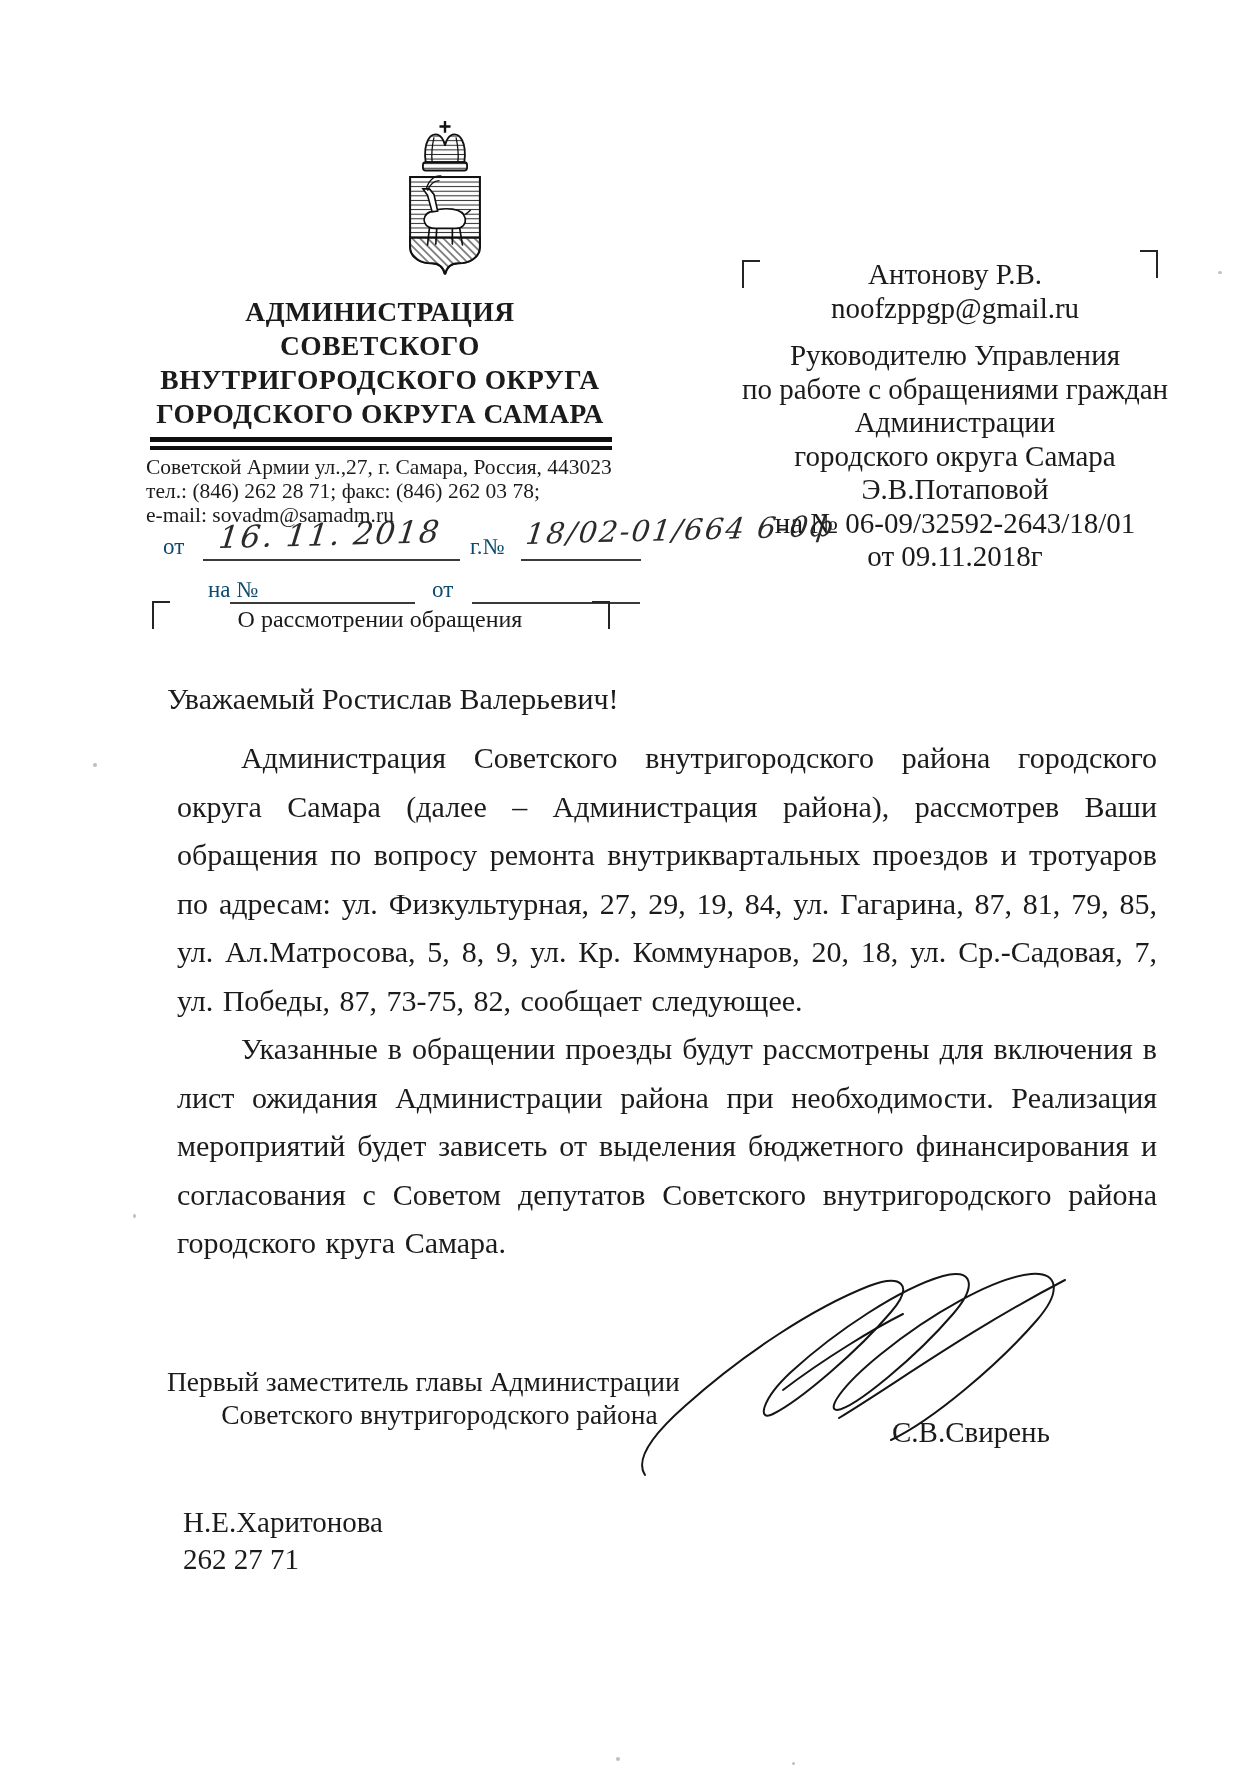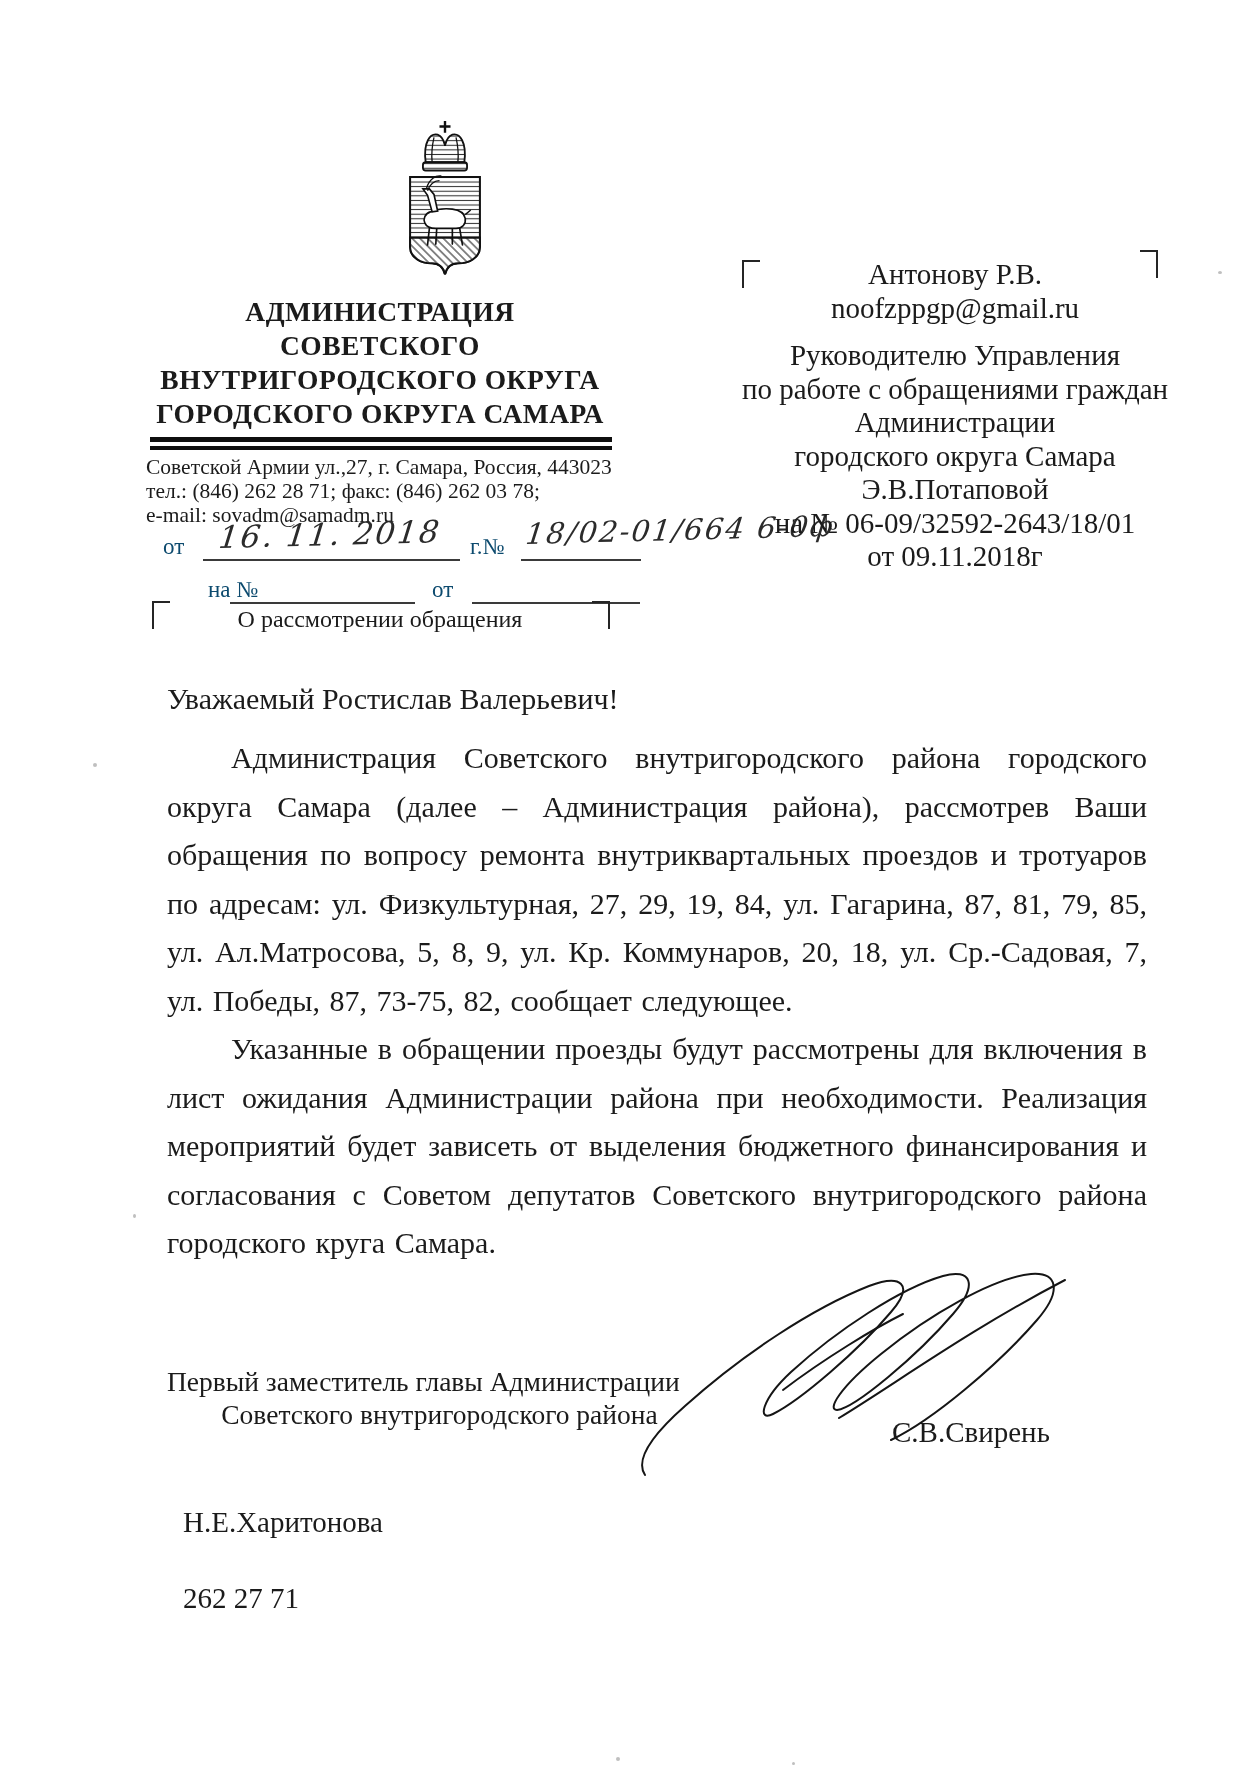--- a/index.html
+++ b/index.html
@@ -44,32 +44,32 @@
     left:720px;top:258px;width:470px;
     text-align:center;font-size:29px;line-height:33.5px;
   }
   .recipient .gap{height:14px;}
   
   .salutation{
     left:167px;top:682px;width:980px;
     text-align:left;font-size:30px;
   }
   .body-text{
-    left:167px;top:734px;width:980px;
+    left:177px;top:734px;width:980px;
     font-size:30px;line-height:48.5px;
     text-align:justify;word-spacing:2px;
   }
   .body-text p{margin:0;text-indent:64px;}
   
   .pos1{left:167px;top:1366px;font-size:27.5px;}
   .pos2{left:167px;top:1399px;width:545px;text-align:center;font-size:27.5px;}
   .signer{left:892px;top:1396px;font-size:29px;margin-top:20px;}
   
   .executor{left:183px;top:1506px;font-size:29px;}
-  .phone{left:183px;top:1543px;font-size:29px;margin-top:39px;}
+  .phone{left:183px;top:1543px;font-size:29px;}
   .speck{border-radius:50%;background:#8a8a8a;opacity:.55;}
 </style>
 </head>
 <body>
 
 <div class="page">
 
   <svg class="abs" style="left:398px;top:120px;" width="94" height="170" viewBox="0 0 100 185" aria-hidden="true">
     <defs>
       <pattern id="hatchH" width="5" height="5" patternUnits="userSpaceOnUse">

